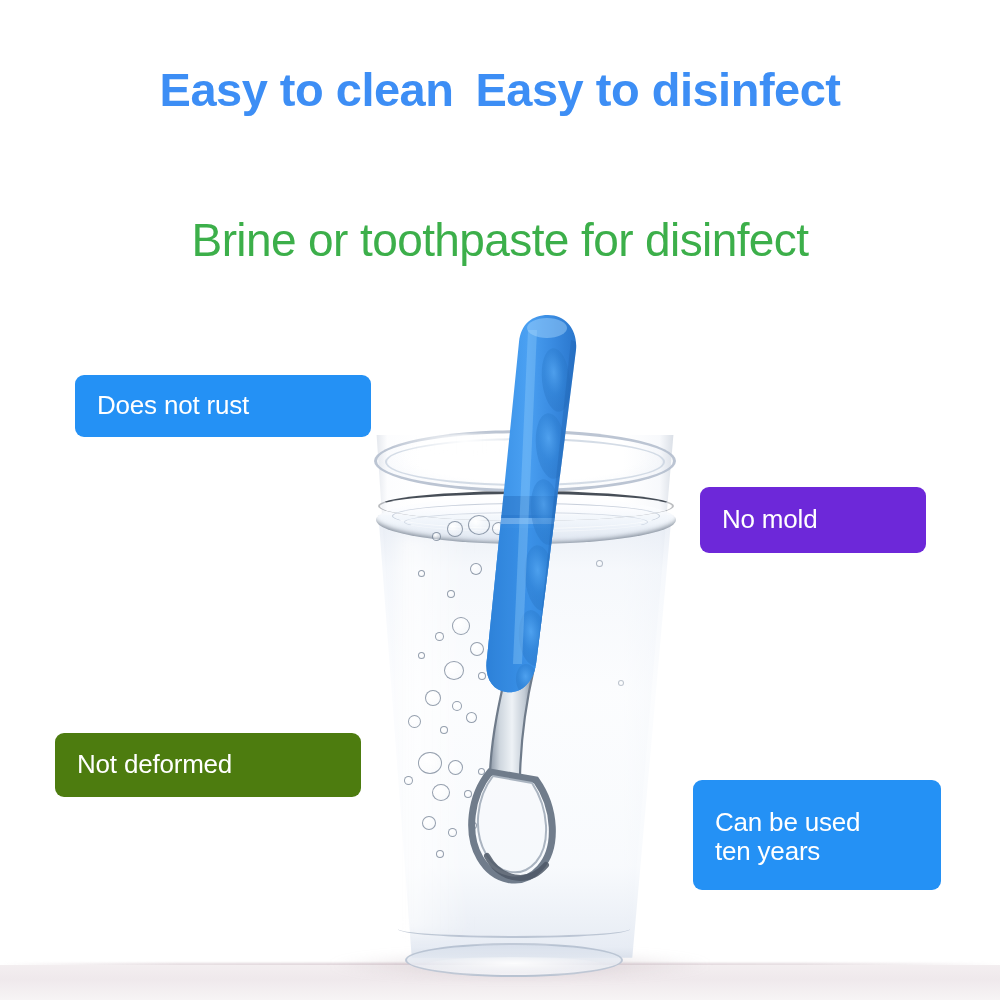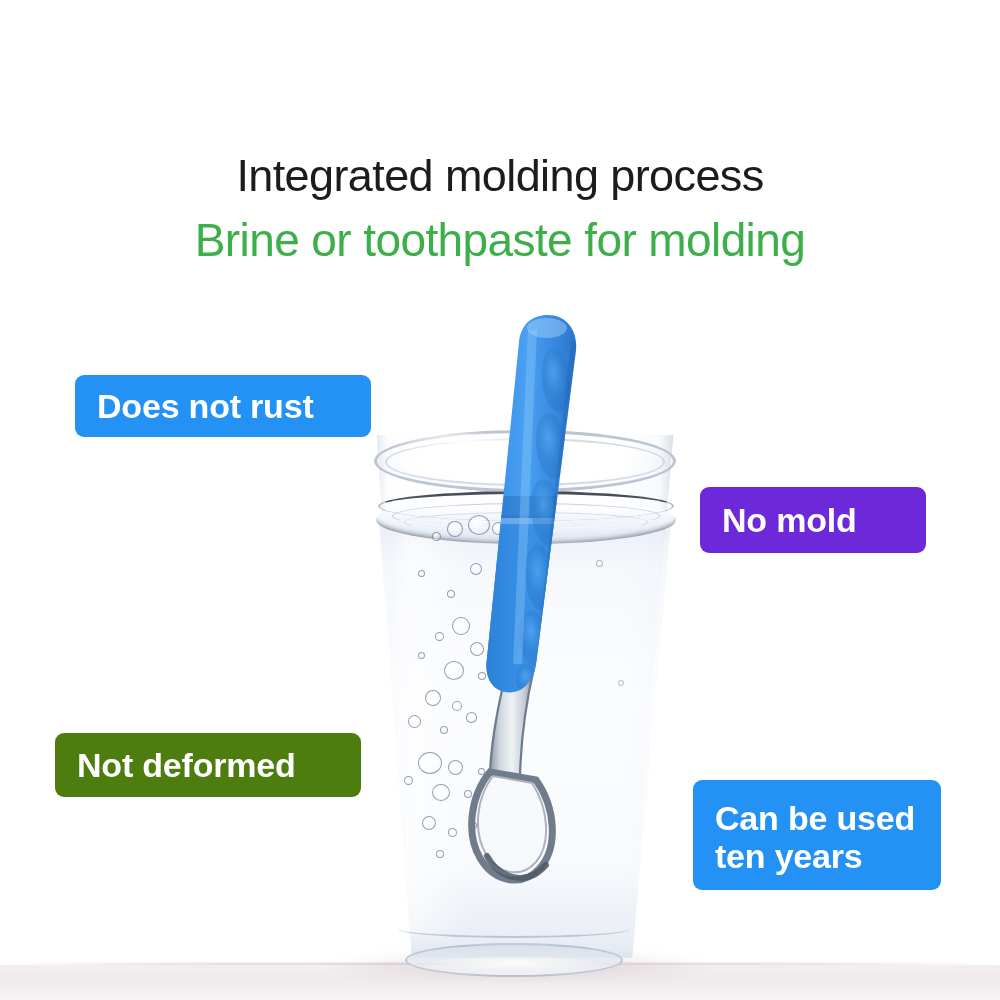--- a/index.html
+++ b/index.html
@@ -52,22 +52,22 @@
     font-weight:400;
     letter-spacing:-0.6px;
     white-space:nowrap;
   }
 
   
   .pill {
     position:absolute;
     border-radius:9px;
     color:#ffffff;
-    font-size:34px;
-    font-weight:700;
+    font-size:26px;
+    font-weight:400;
     letter-spacing:-0.2px;
     display:flex;
     align-items:center;
     justify-content:flex-start;
     line-height:1.12;
     white-space:pre-line;
     padding:0 22px;
   }
   #pill-rust      { left:75px;  top:375px; width:296px; height:62px; }
   #pill-mold      { left:700px; top:487px; width:226px; height:66px; }
@@ -238,23 +238,25 @@
     pointer-events:none;
   }
 
   .pill-text { pointer-events:none; }
 </style>
 </head>
 <body>
 
 <div id="stage">
 
-
-  <div class="subline-1" style="color: rgb(28, 28, 28);">Integrated molding process</div>
-  <div class="subline-2" style="color: rgb(60, 175, 74);">Brine or toothpaste for molding</div>
+  <div class="headline" style="color: rgb(61, 142, 245);">
+    <span class="seg">Easy to clean</span><span class="gap"></span><span class="seg">Easy to disinfect</span>
+  </div>
+
+  <div class="subline-2" style="color: rgb(60, 175, 74);">Brine or toothpaste for disinfect</div>
 
   <div id="photo">
 
     <div class="surface-line"></div>
     <div class="surface"></div>
     <div class="shadow-pool"></div>
 
     <div class="glass"></div>
     <div class="water"></div>
     <div class="water-sheen"></div>

